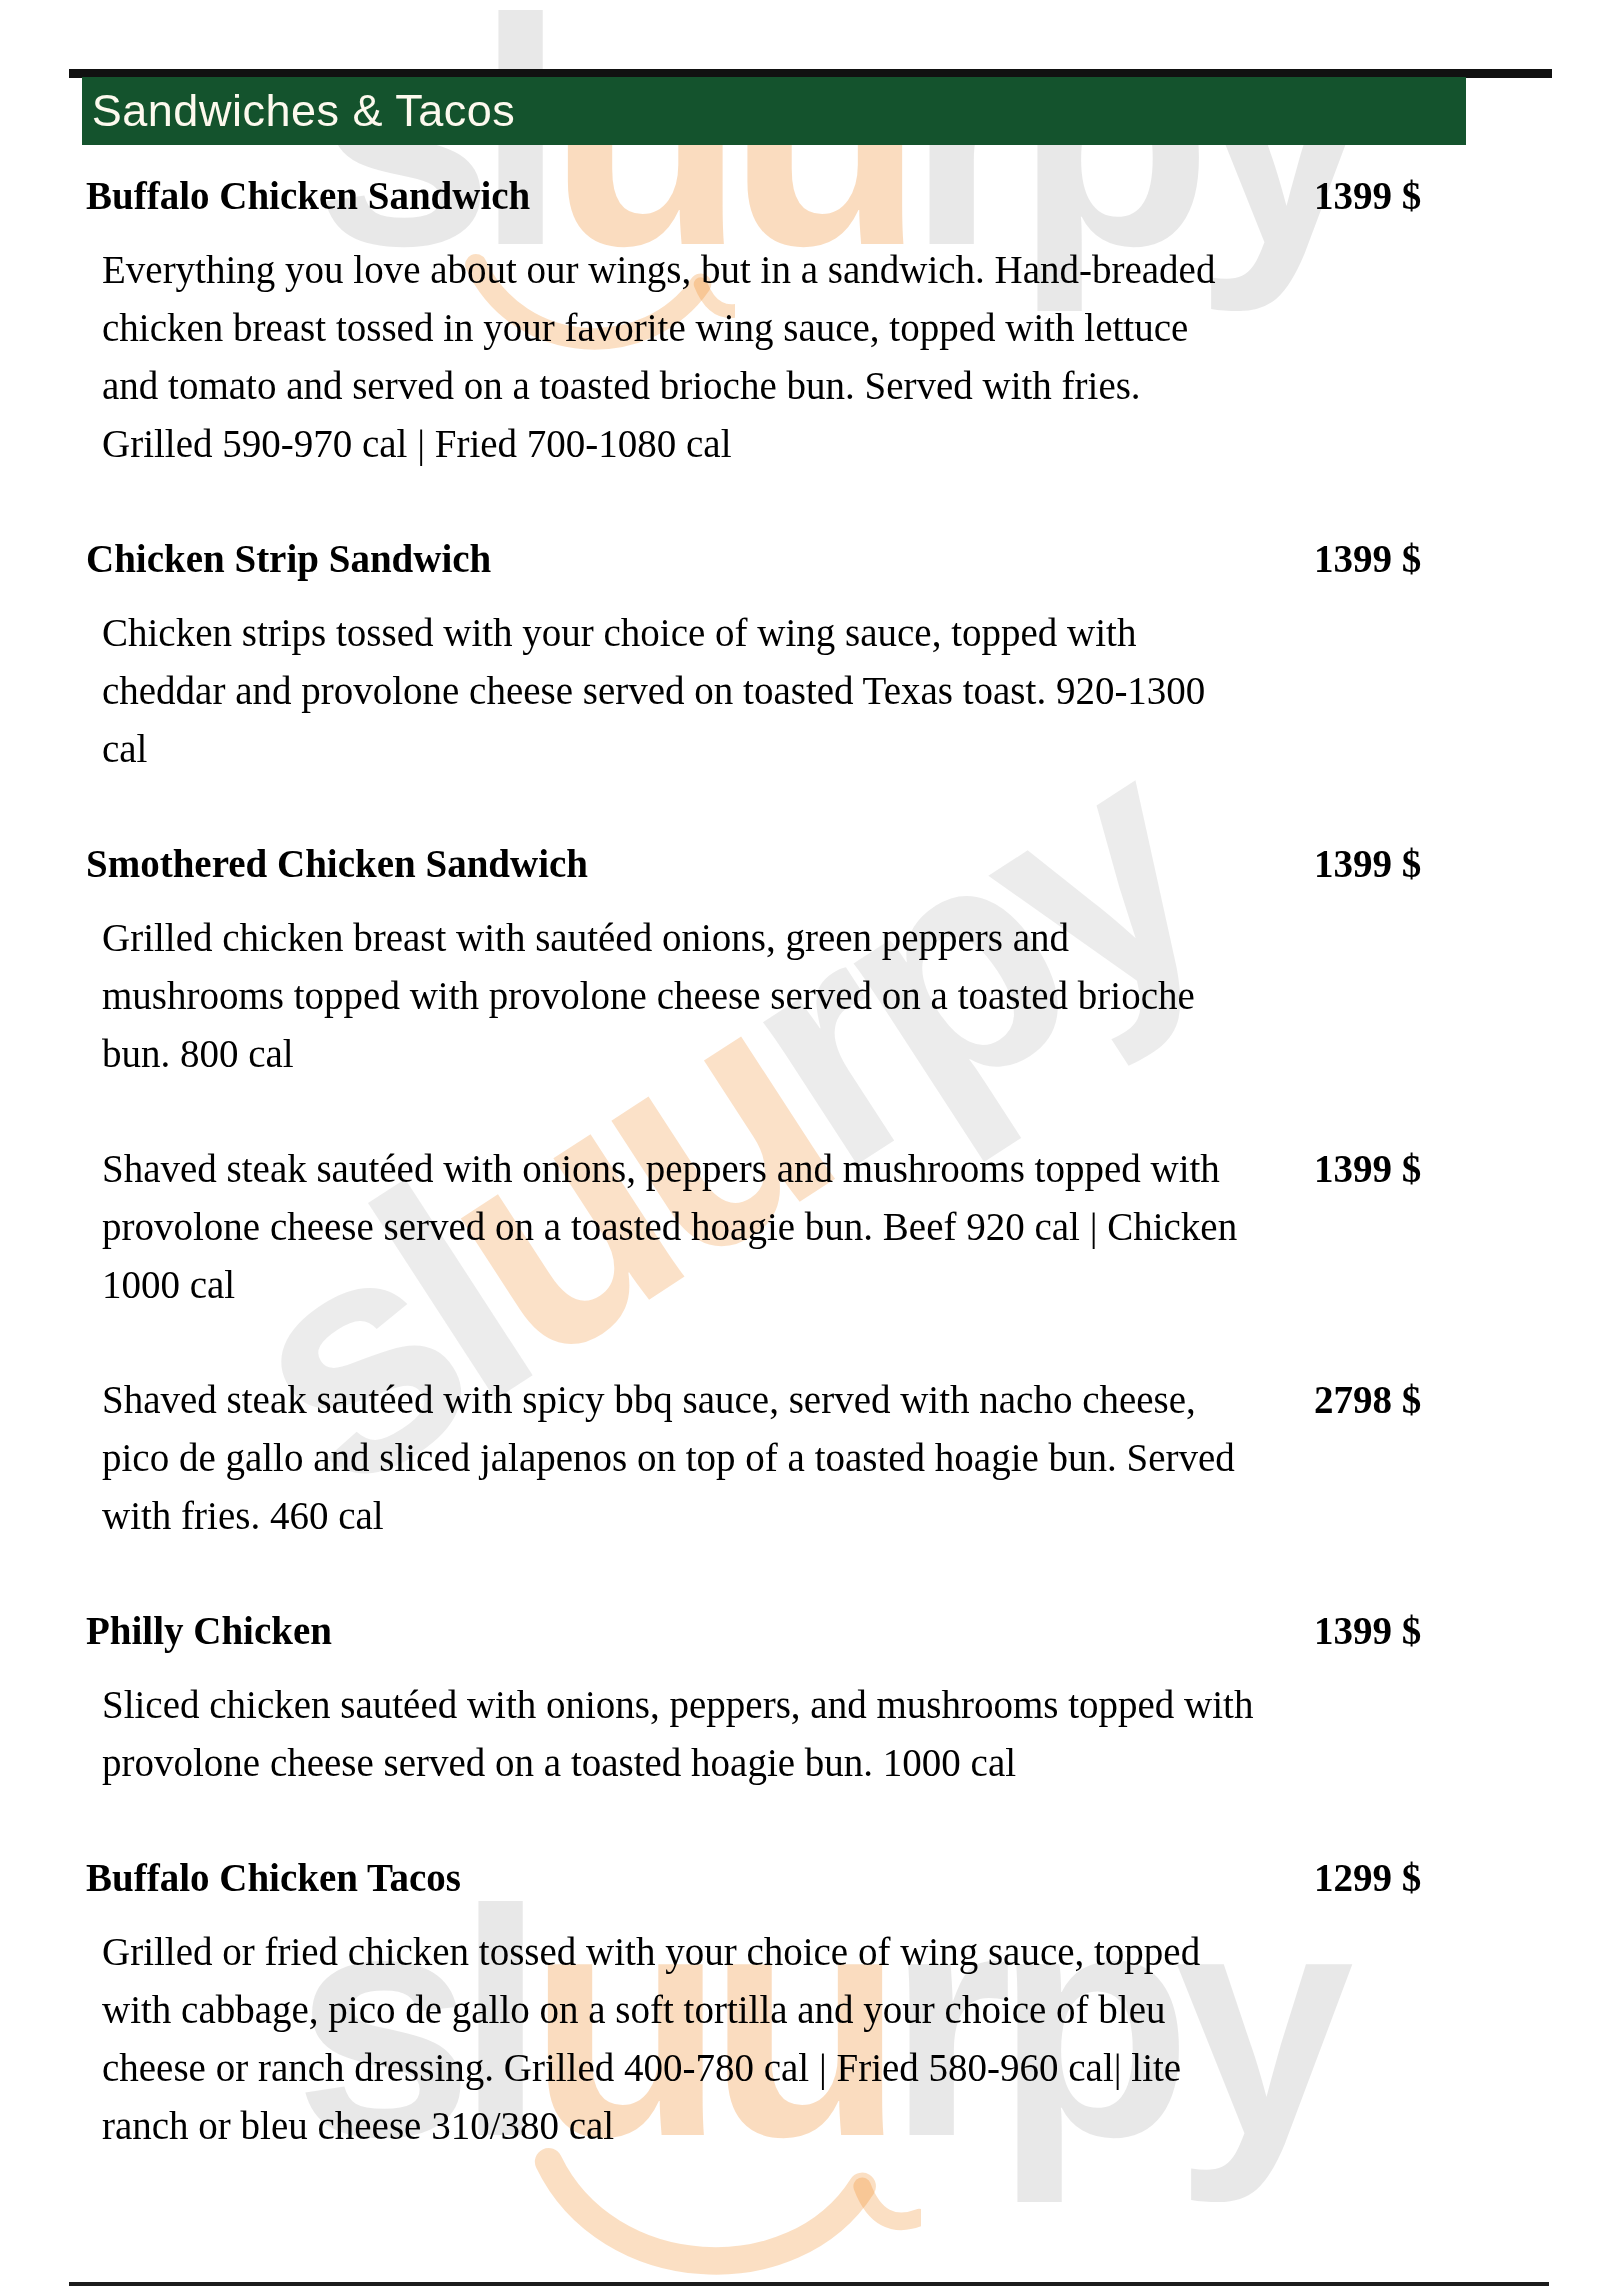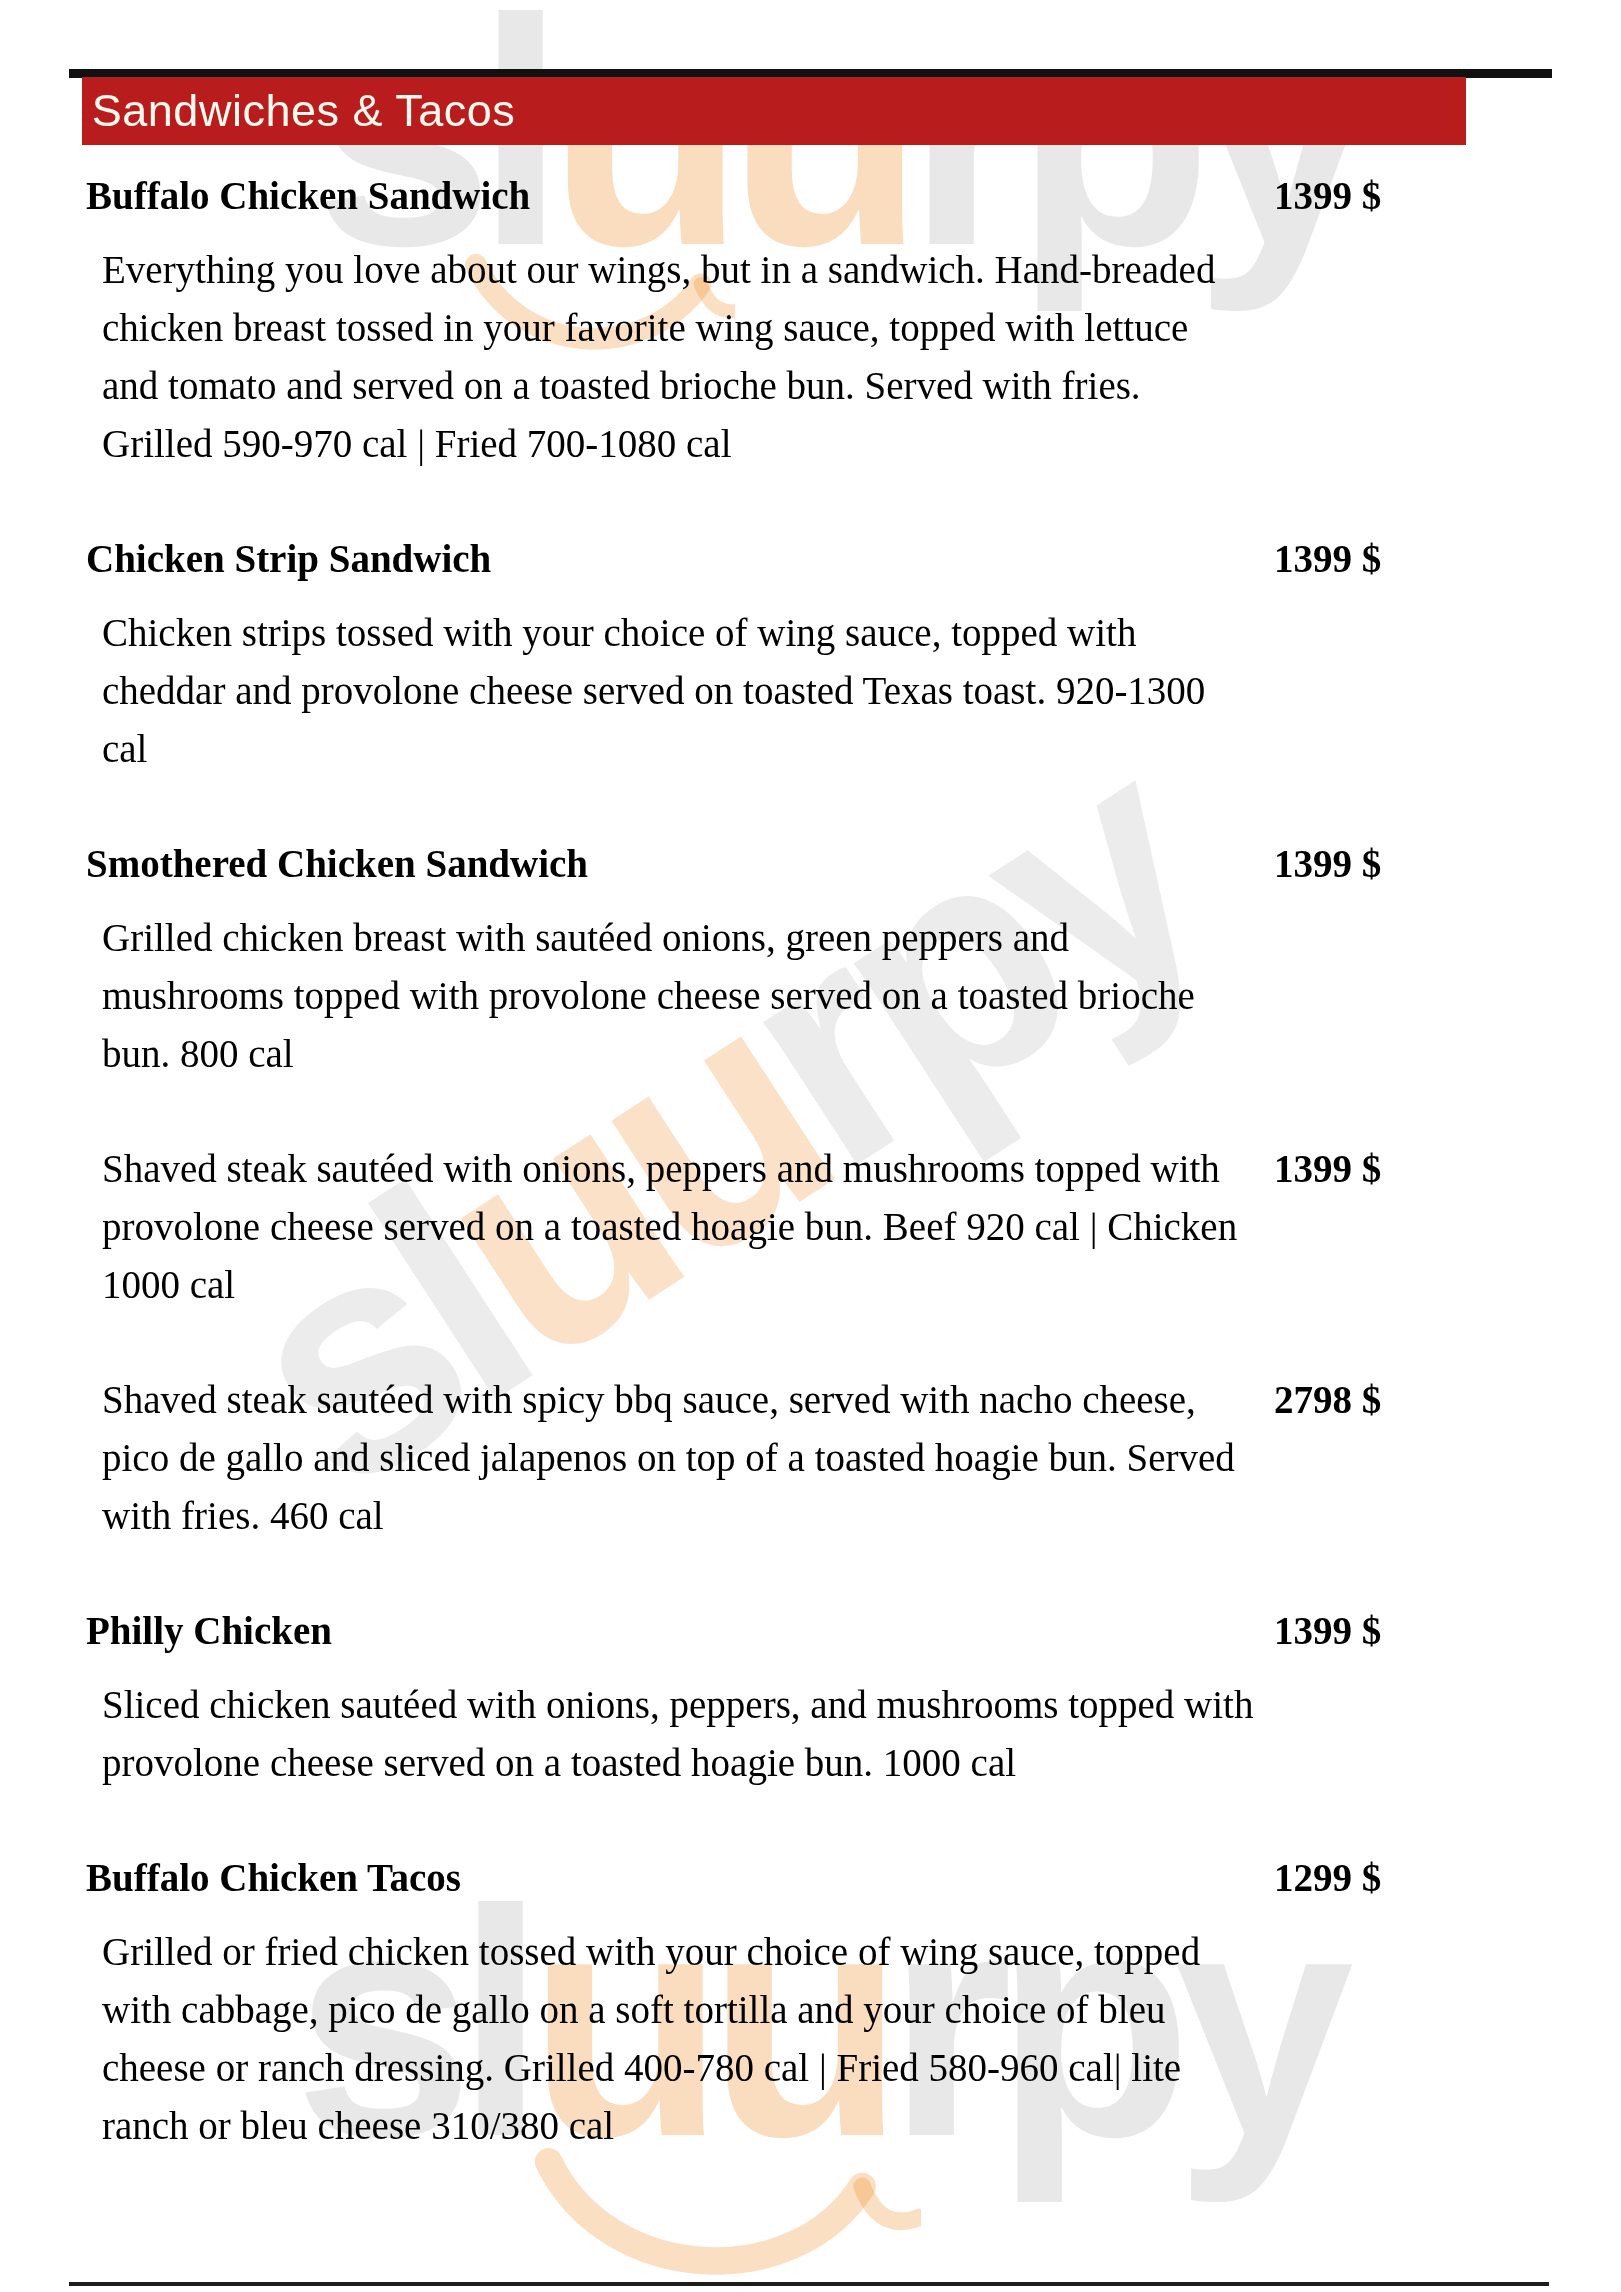--- a/index.html
+++ b/index.html
@@ -58,21 +58,21 @@
   }
   .item{
     position:relative;
     margin-bottom:57px;
     font-size:39px;
     line-height:58px;
   }
   .item .name-row{position:relative;font-weight:bold;}
   .item .name{display:inline-block;}
   .item .price{
-    position:absolute;left:1188px;top:0;
+    position:absolute;left:1228px;top:0;
     white-space:nowrap;
   }
   .item .desc{
     width:1152px;
     margin:16px;
   }
 
   
   .bottom-rule{
     position:absolute;left:69px;top:2282px;width:1480px;height:3.9px;
@@ -92,21 +92,21 @@
 
   <div class="wm wm-mid" aria-hidden="true"><span class="g">sl</span><span class="o">uu</span><span class="g">rpy</span></div>
 
   <div class="wm wm-bottom" aria-hidden="true"><span class="g">sl</span><span class="o">uu</span><span class="g">rpy</span></div>
   <svg class="wm-smile" style="left:529px;top:2147px;" width="392" height="157" viewBox="0 0 400 160">
     <path d="M20 15 C 80 140, 270 150, 340 40" fill="none" stroke="rgba(238,130,25,0.26)" stroke-width="28" stroke-linecap="round"></path>
     <path d="M340 40 c 12 32, 32 42, 58 32" fill="none" stroke="rgba(238,130,25,0.26)" stroke-width="18" stroke-linecap="round"></path>
   </svg>
 
   <div class="topbar"></div>
-  <div class="header-band" style="background:#b91c1c;text-align:center;">
+  <div class="header-band" style="background:#14532d;text-align:center;">
     <span class="title">Sandwiches &amp; Tacos</span>
   </div>
 
   <div class="content">
     <div class="item">
       <div class="name-row">
         <span class="name">Buffalo Chicken Sandwich</span>
         <span class="price">1399 $</span>
       </div>
       <p class="desc">Everything you love about our wings, but in a sandwich. Hand-breaded chicken breast tossed in your favorite wing sauce, topped with lettuce and tomato and served on a toasted brioche bun. Served with fries.  Grilled 590-970 cal | Fried 700-1080 cal</p>

